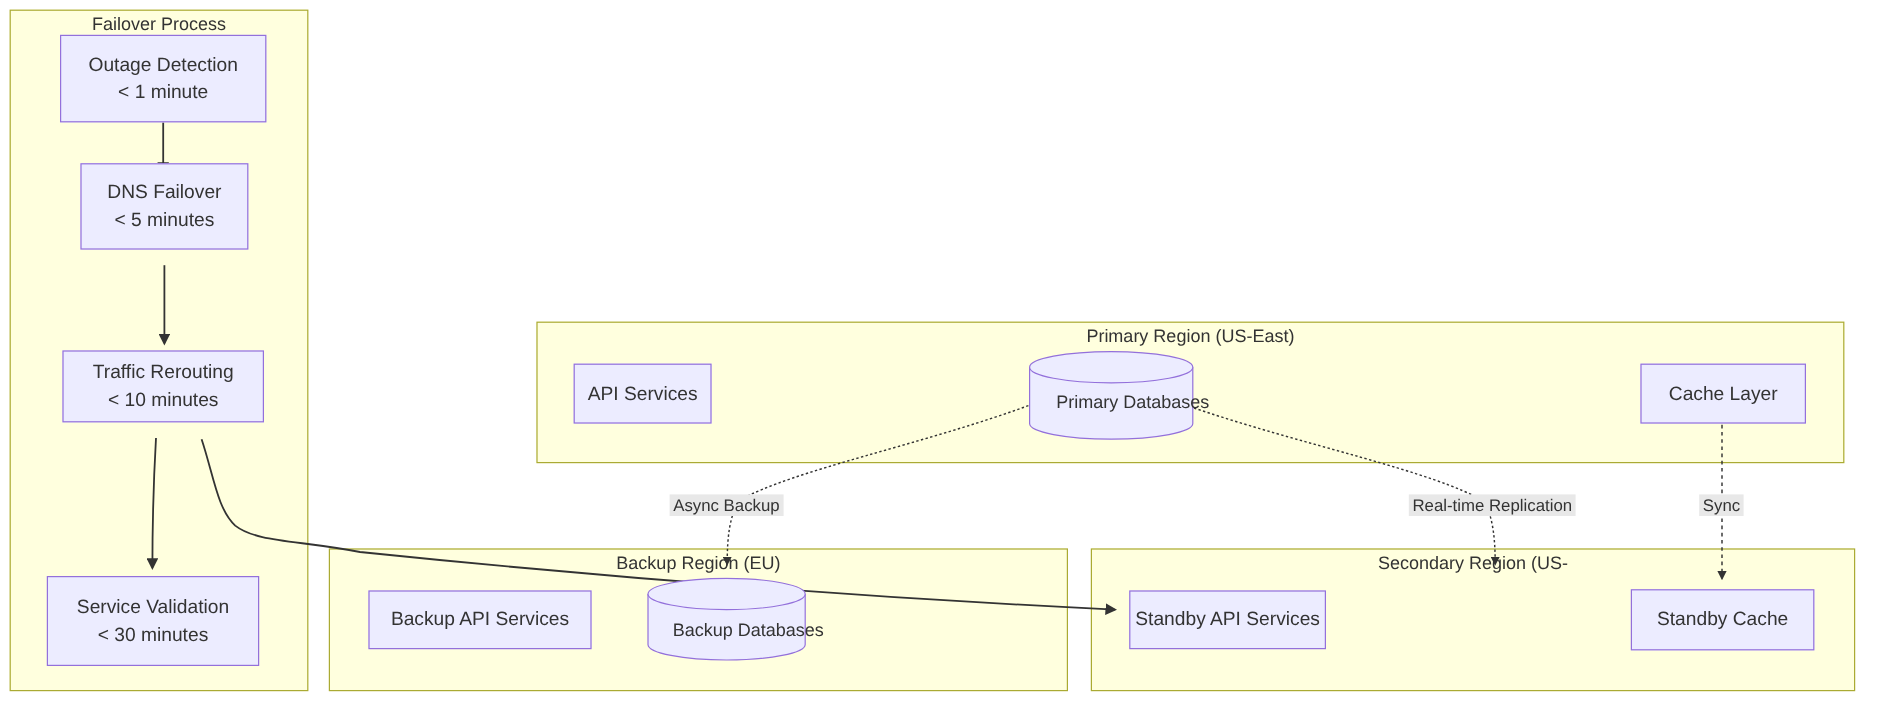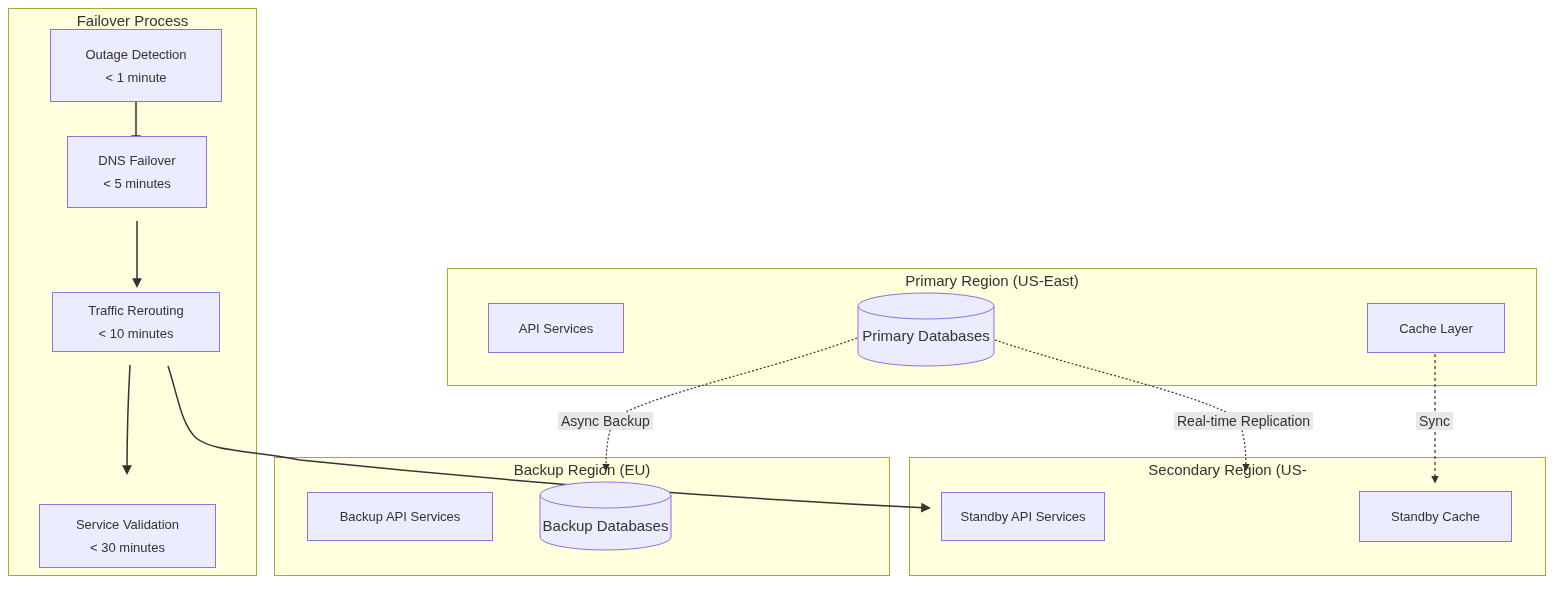--- a/index.html
+++ b/index.html
@@ -55,28 +55,29 @@
   .node {
     position: absolute;
     background: var(--node-fill);
     border: 1px solid var(--node-border);
     box-sizing: border-box;
     display: flex;
     flex-direction: column;
     align-items: center;
     justify-content: center;
     text-align: center;
-    font-size: 13px;
+    font-size: 16px;
     line-height: 23px;
     color: var(--text);
     z-index: 3;
   }
   .cyl {
     position: absolute;
     z-index: 3;
+    padding-left: 36px;
   }
   .cyl svg { position: absolute; left: 0; top: 0; }
   .cyl .cyl-shape { fill: var(--node-fill); stroke: var(--node-border); stroke-width: 1; }
   .cyl-label {
     position: absolute;
     left: 0; right: 0;
     text-align: center;
     font-size: 15px;
     color: var(--text);
     white-space: nowrap;
@@ -136,26 +137,26 @@
   <div class="node" style="left:67px; top:136px; width:140px; height:72px;align-items:center;">
     <div>DNS Failover</div>
     <div>&lt; 5 minutes</div>
   </div>
 
   <div class="node" style="left:52px; top:292px; width:168px; height:60px;">
     <div>Traffic Rerouting</div>
     <div>&lt; 10 minutes</div>
   </div>
 
-  <div class="node" style="left:39px; top:480px; width:177px; height:64px;margin-top:24px;">
+  <div class="node" style="left:39px; top:480px; width:177px; height:75px;">
     <div>Service Validation</div>
     <div>&lt; 30 minutes</div>
   </div>
 
-  <div class="node" style="left:488px; top:303px; width:136px; height:50px;">
+  <div class="node" style="left:478px; top:303px; width:115px; height:50px;">
     <div>API Services</div>
   </div>
 
   <div class="cyl" style="left:857px; top:292px; width:138px; height:75px;">
     <svg width="138" height="75" viewBox="0 0 138 75">
       <path class="cyl-shape" d="M1,14 v47 a68,13 0 0 0 136,0 v-47"></path>
       <ellipse class="cyl-shape" cx="69" cy="14" rx="68" ry="13"></ellipse>
     </svg>
     <div class="cyl-label" style="top:35px;">Primary Databases</div>
   </div>

